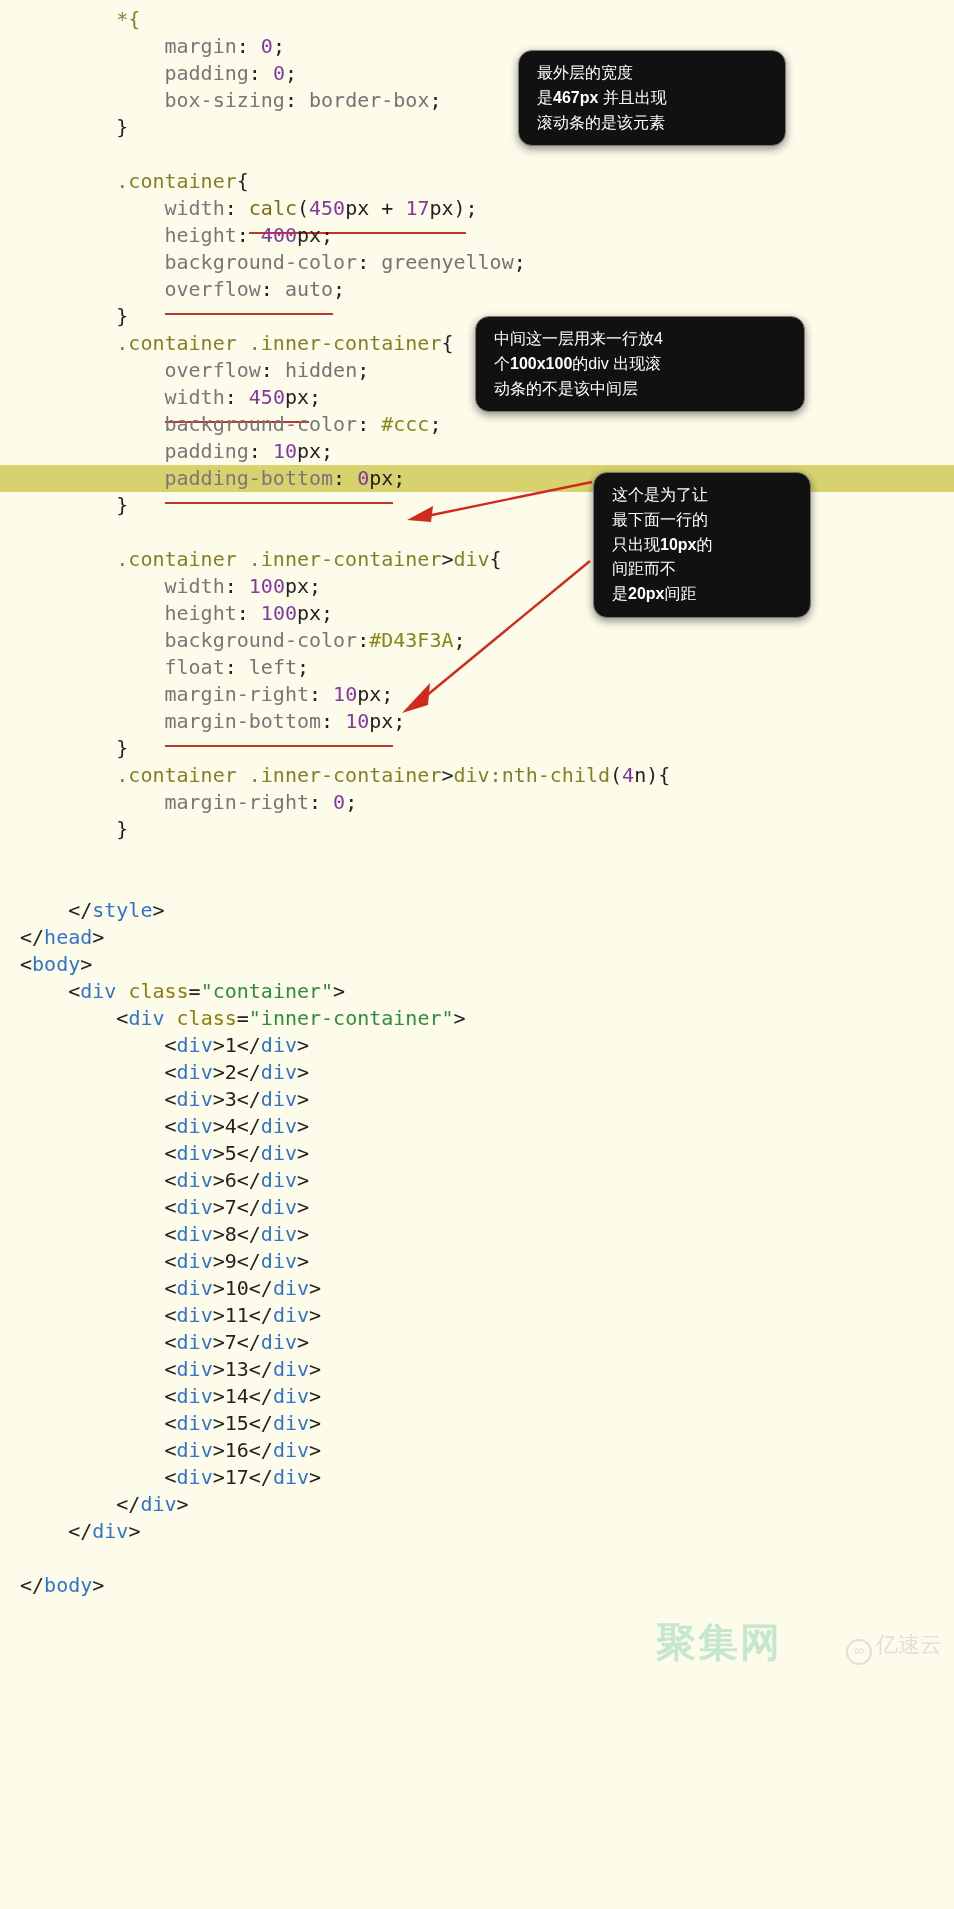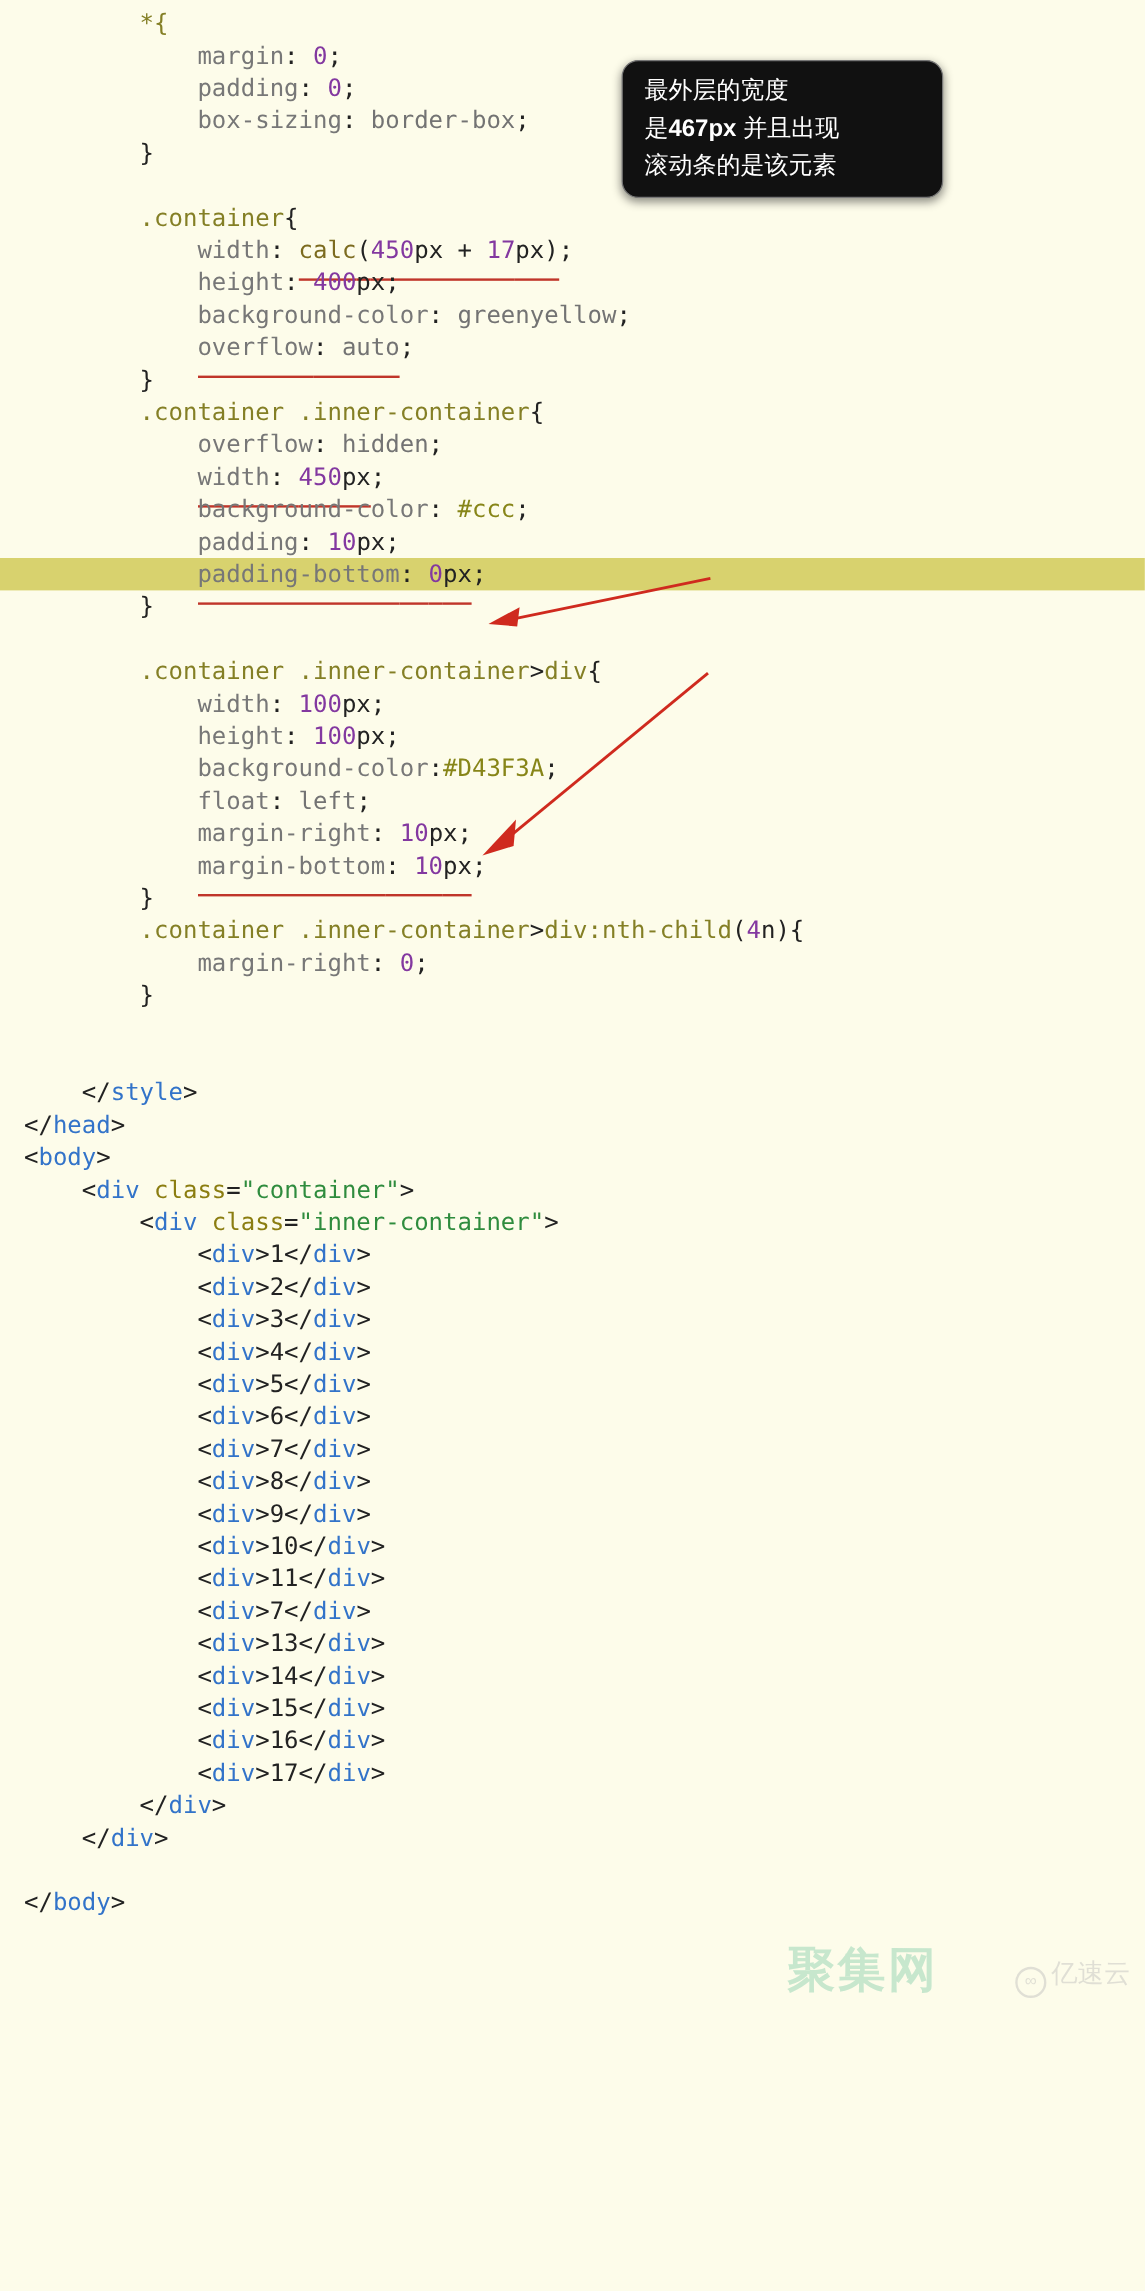--- a/index.html
+++ b/index.html
@@ -34,21 +34,21 @@
 
 
 .note{
   position:absolute;
   background:#111;
   color:#fff;
   border:1px solid #777;
   border-radius:14px;
   padding:10px 18px;
   font-family:"Microsoft YaHei","PingFang SC",sans-serif;
-  font-size:20px;
+  font-size:16px;
   line-height:1.55;
   box-shadow:0 3px 8px rgba(0,0,0,.45);
 }
 .note b{font-weight:700}
 .arrow{position:absolute;z-index:5}
 .arrow line{stroke:#cf2a1e;stroke-width:2.4}
 .arrow polygon{fill:#cf2a1e}
 .stage{position:relative}
 
 
@@ -124,21 +124,33 @@
 <span></span>
 <span>&lt;/</span><span class="c-tag">body</span><span>&gt;</span>
 </div>
 
   <div class="note" style="left:518px;top:50px;width:230px">
     <span>最外层的宽度</span><br>
     <span>是</span><b>467px</b><span> 并且出现</span><br>
     <span>滚动条的是该元素</span>
   </div>
 
+  <div class="note" style="left:475px;top:316px;width:292px">
+    <span>中间这一层用来一行放4</span><br>
+    <span>个</span><b>100x100</b><span>的div  出现滚</span><br>
+    <span>动条的不是该中间层</span>
+  </div>
 
+  <div class="note" style="left:593px;top:472px;width:180px">
+    <span>这个是为了让</span><br>
+    <span>最下面一行的</span><br>
+    <span>只出现</span><b>10px</b><span>的</span><br>
+    <span>间距而不</span><br>
+    <span>是</span><b>20px</b><span>间距</span>
+  </div>
 
   <svg class="arrow" style="left:407px;top:476px" width="195" height="50">
     <line x1="185" y1="6" x2="20" y2="40"></line>
       <polygon points="0,44 26,30 24,46"></polygon>
   </svg>
   <svg class="arrow" style="left:400px;top:555px" width="200" height="160">
     <line x1="190" y1="6" x2="20" y2="146"></line>
       <polygon points="2,158 30,128 28,150"></polygon>
   </svg>
 </div>

